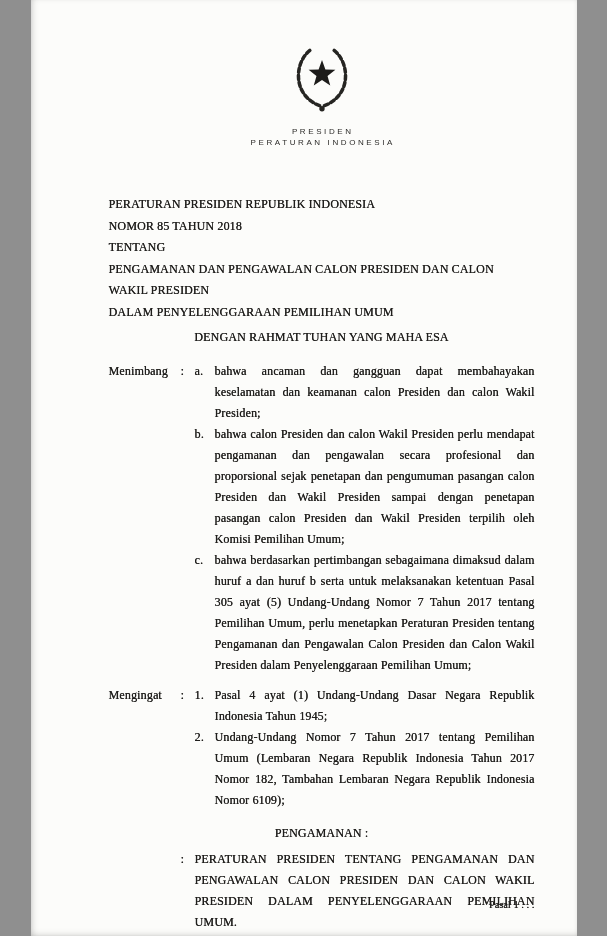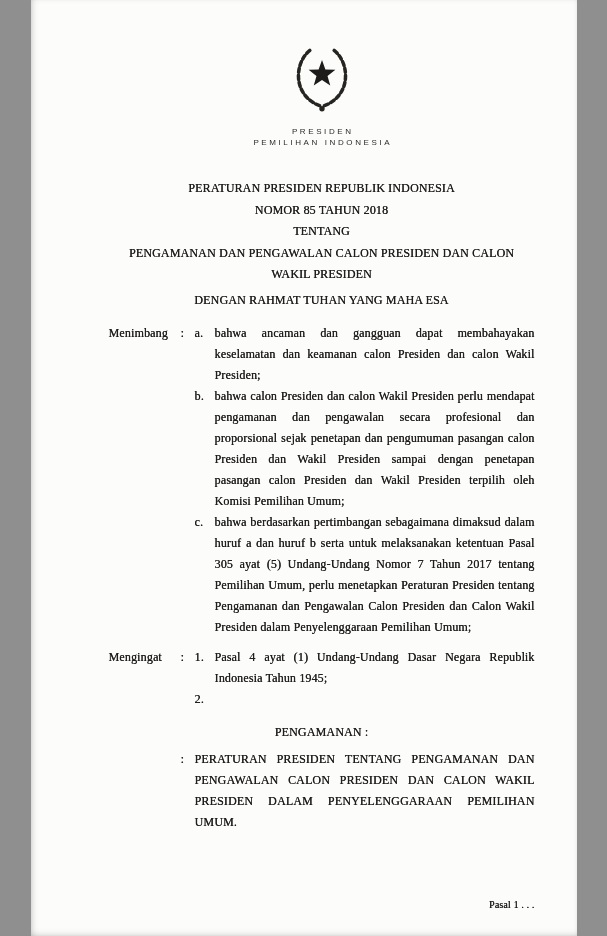--- a/index.html
+++ b/index.html
@@ -24,21 +24,21 @@
   .letterhead { text-align:center; }
   .emblem { display:block; margin:0 auto; }
   .lh-line {
     font-family:"Liberation Sans", sans-serif;
     font-size:8px; letter-spacing:2.6px; text-indent:2.6px;
     line-height:11px; color:#2c2b29; text-shadow:none;
   }
   .lh-line:first-of-type { margin-top:10px; }
 
   
-  .title-block { margin-top:30px; text-align:center; }
+  .title-block { margin-top:46px; text-align:left; }
   .title-line { font-size:12px; line-height:21.5px; }
   .center-line { text-align:center; font-size:12px; line-height:21.5px; }
   .invocation { margin-top:4px; }
   .authority  { margin-top:12px; }
   .memutuskan { margin-top:12px; }
 
   
   .clause { margin-top:12px; font-size:12px; line-height:21px; }
   .clause.tight { margin-top:9px; }
   .clause.resolution { margin-top:5px; }
@@ -63,28 +63,29 @@
     <div class="letterhead">
       <svg class="emblem" width="64" height="76" viewBox="0 0 100 112" aria-hidden="true">
         <g fill="none" stroke="#262522" stroke-width="5.5" stroke-linecap="round">
           <path d="M31,13 C12,28 7,60 22,81 C31,93 43,99 50,100" stroke-dasharray="6.5 4.5"></path>
           <path d="M69,13 C88,28 93,60 78,81 C69,93 57,99 50,100" stroke-dasharray="6.5 4.5"></path>
         </g>
         <path d="M50,28 L55.3,42.7 L70.9,43.2 L58.6,52.8 L62.9,67.8 L50,59 L37.1,67.8 L41.4,52.8 L29.1,43.2 L44.7,42.7 Z" fill="#1d1c1a"></path>
         <circle cx="50" cy="104" r="4.2" fill="#262522"></circle>
       </svg>
       <div class="lh-line">PRESIDEN</div>
-      <div class="lh-line">PEMILIHAN INDONESIA</div>
+      <div class="lh-line">PERATURAN INDONESIA</div>
     </div>
 
     <div class="title-block">
       <div class="title-line">PERATURAN PRESIDEN REPUBLIK INDONESIA</div>
       <div class="title-line">NOMOR 85 TAHUN 2018</div>
       <div class="title-line">TENTANG</div>
       <div class="title-line">PENGAMANAN DAN PENGAWALAN CALON PRESIDEN DAN CALON WAKIL PRESIDEN</div>
+      <div class="title-line">DALAM PENYELENGGARAAN PEMILIHAN UMUM</div>
     </div>
 
     <div class="center-line invocation">DENGAN RAHMAT TUHAN YANG MAHA ESA</div>
 
     <section class="clause">
       <div class="row">
         <span class="c-label">Menimbang</span>
         <span class="c-colon">:</span>
         <span class="c-marker">a.</span>
         <span class="c-text">bahwa ancaman dan gangguan dapat membahayakan keselamatan dan keamanan calon Presiden dan calon Wakil Presiden;</span>
@@ -101,20 +102,21 @@
 
     <section class="clause tight">
       <div class="row">
         <span class="c-label">Mengingat</span>
         <span class="c-colon">:</span>
         <span class="c-marker">1.</span>
         <span class="c-text">Pasal 4 ayat (1) Undang-Undang Dasar Negara Republik Indonesia Tahun 1945;</span>
       </div>
       <div class="row">
         <span class="c-marker">2.</span>
+        <span class="c-text">Undang-Undang Nomor 7 Tahun 2017 tentang Pemilihan Umum (Lembaran Negara Republik Indonesia Tahun 2017 Nomor 182, Tambahan Lembaran Negara Republik Indonesia Nomor 6109);</span>
       </div>
     </section>
 
     <div class="center-line memutuskan">PENGAMANAN :</div>
 
     <section class="clause resolution">
       <div class="row">
         <span class="c-colon">:</span>
         <span class="c-text wide">PERATURAN PRESIDEN TENTANG PENGAMANAN DAN PENGAWALAN CALON PRESIDEN DAN CALON WAKIL PRESIDEN DALAM PENYELENGGARAAN PEMILIHAN UMUM.</span>
       </div>

